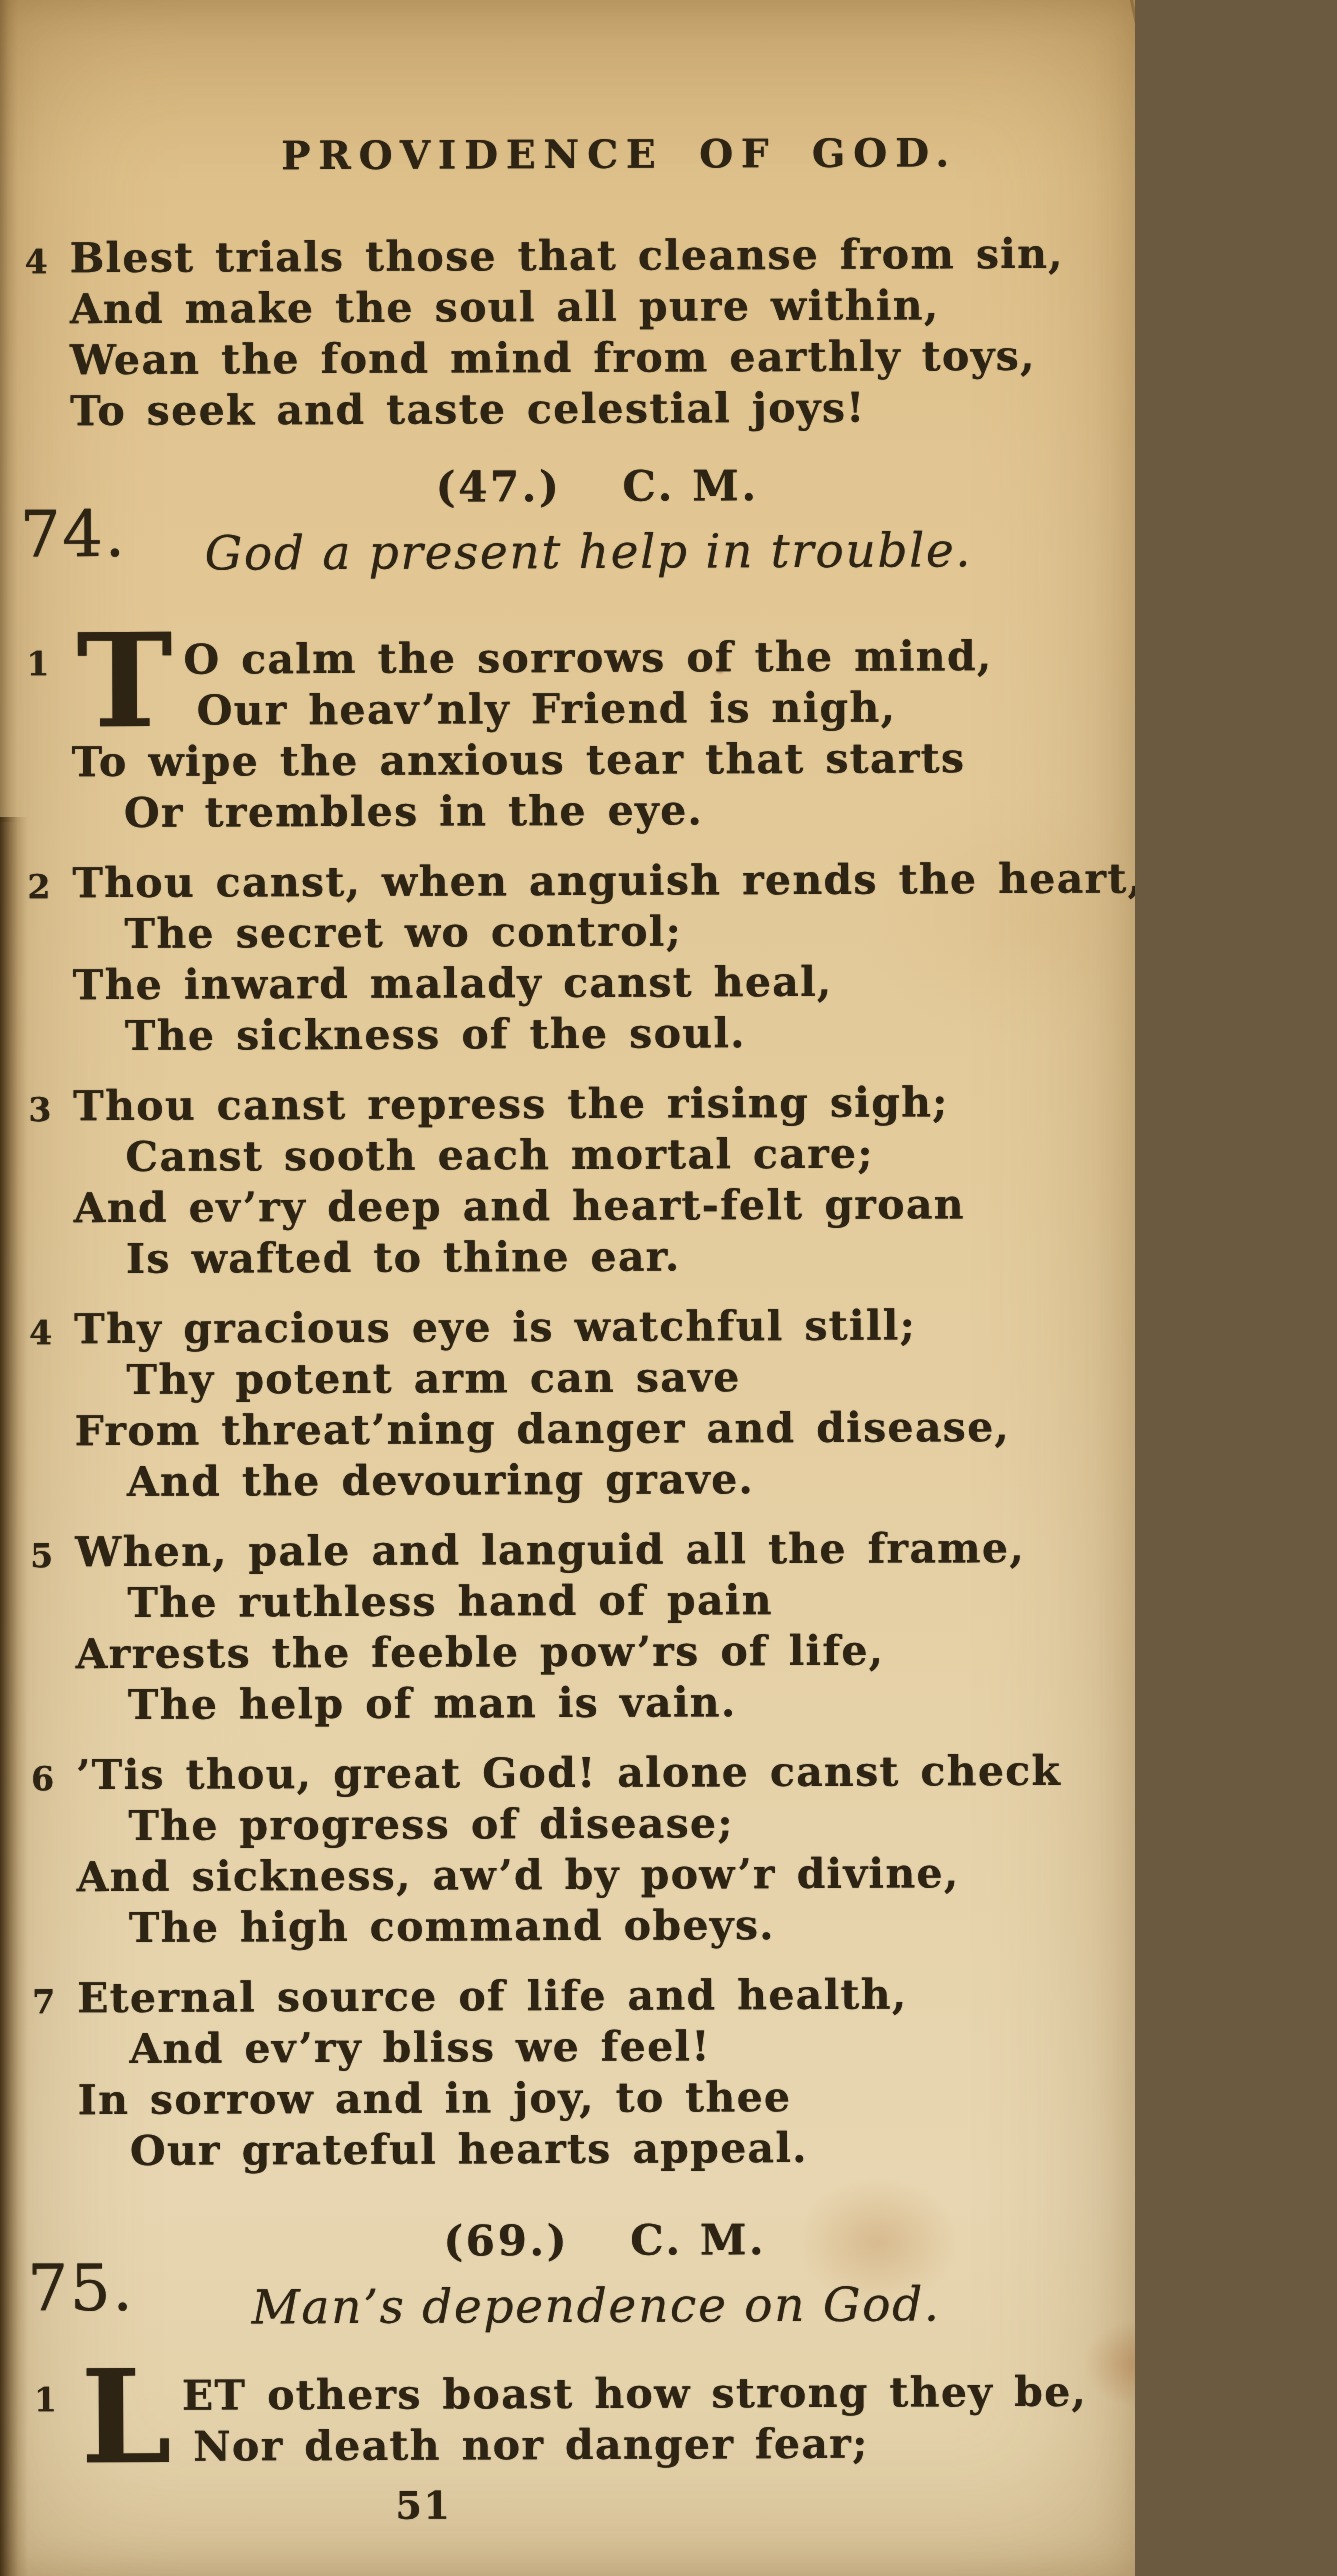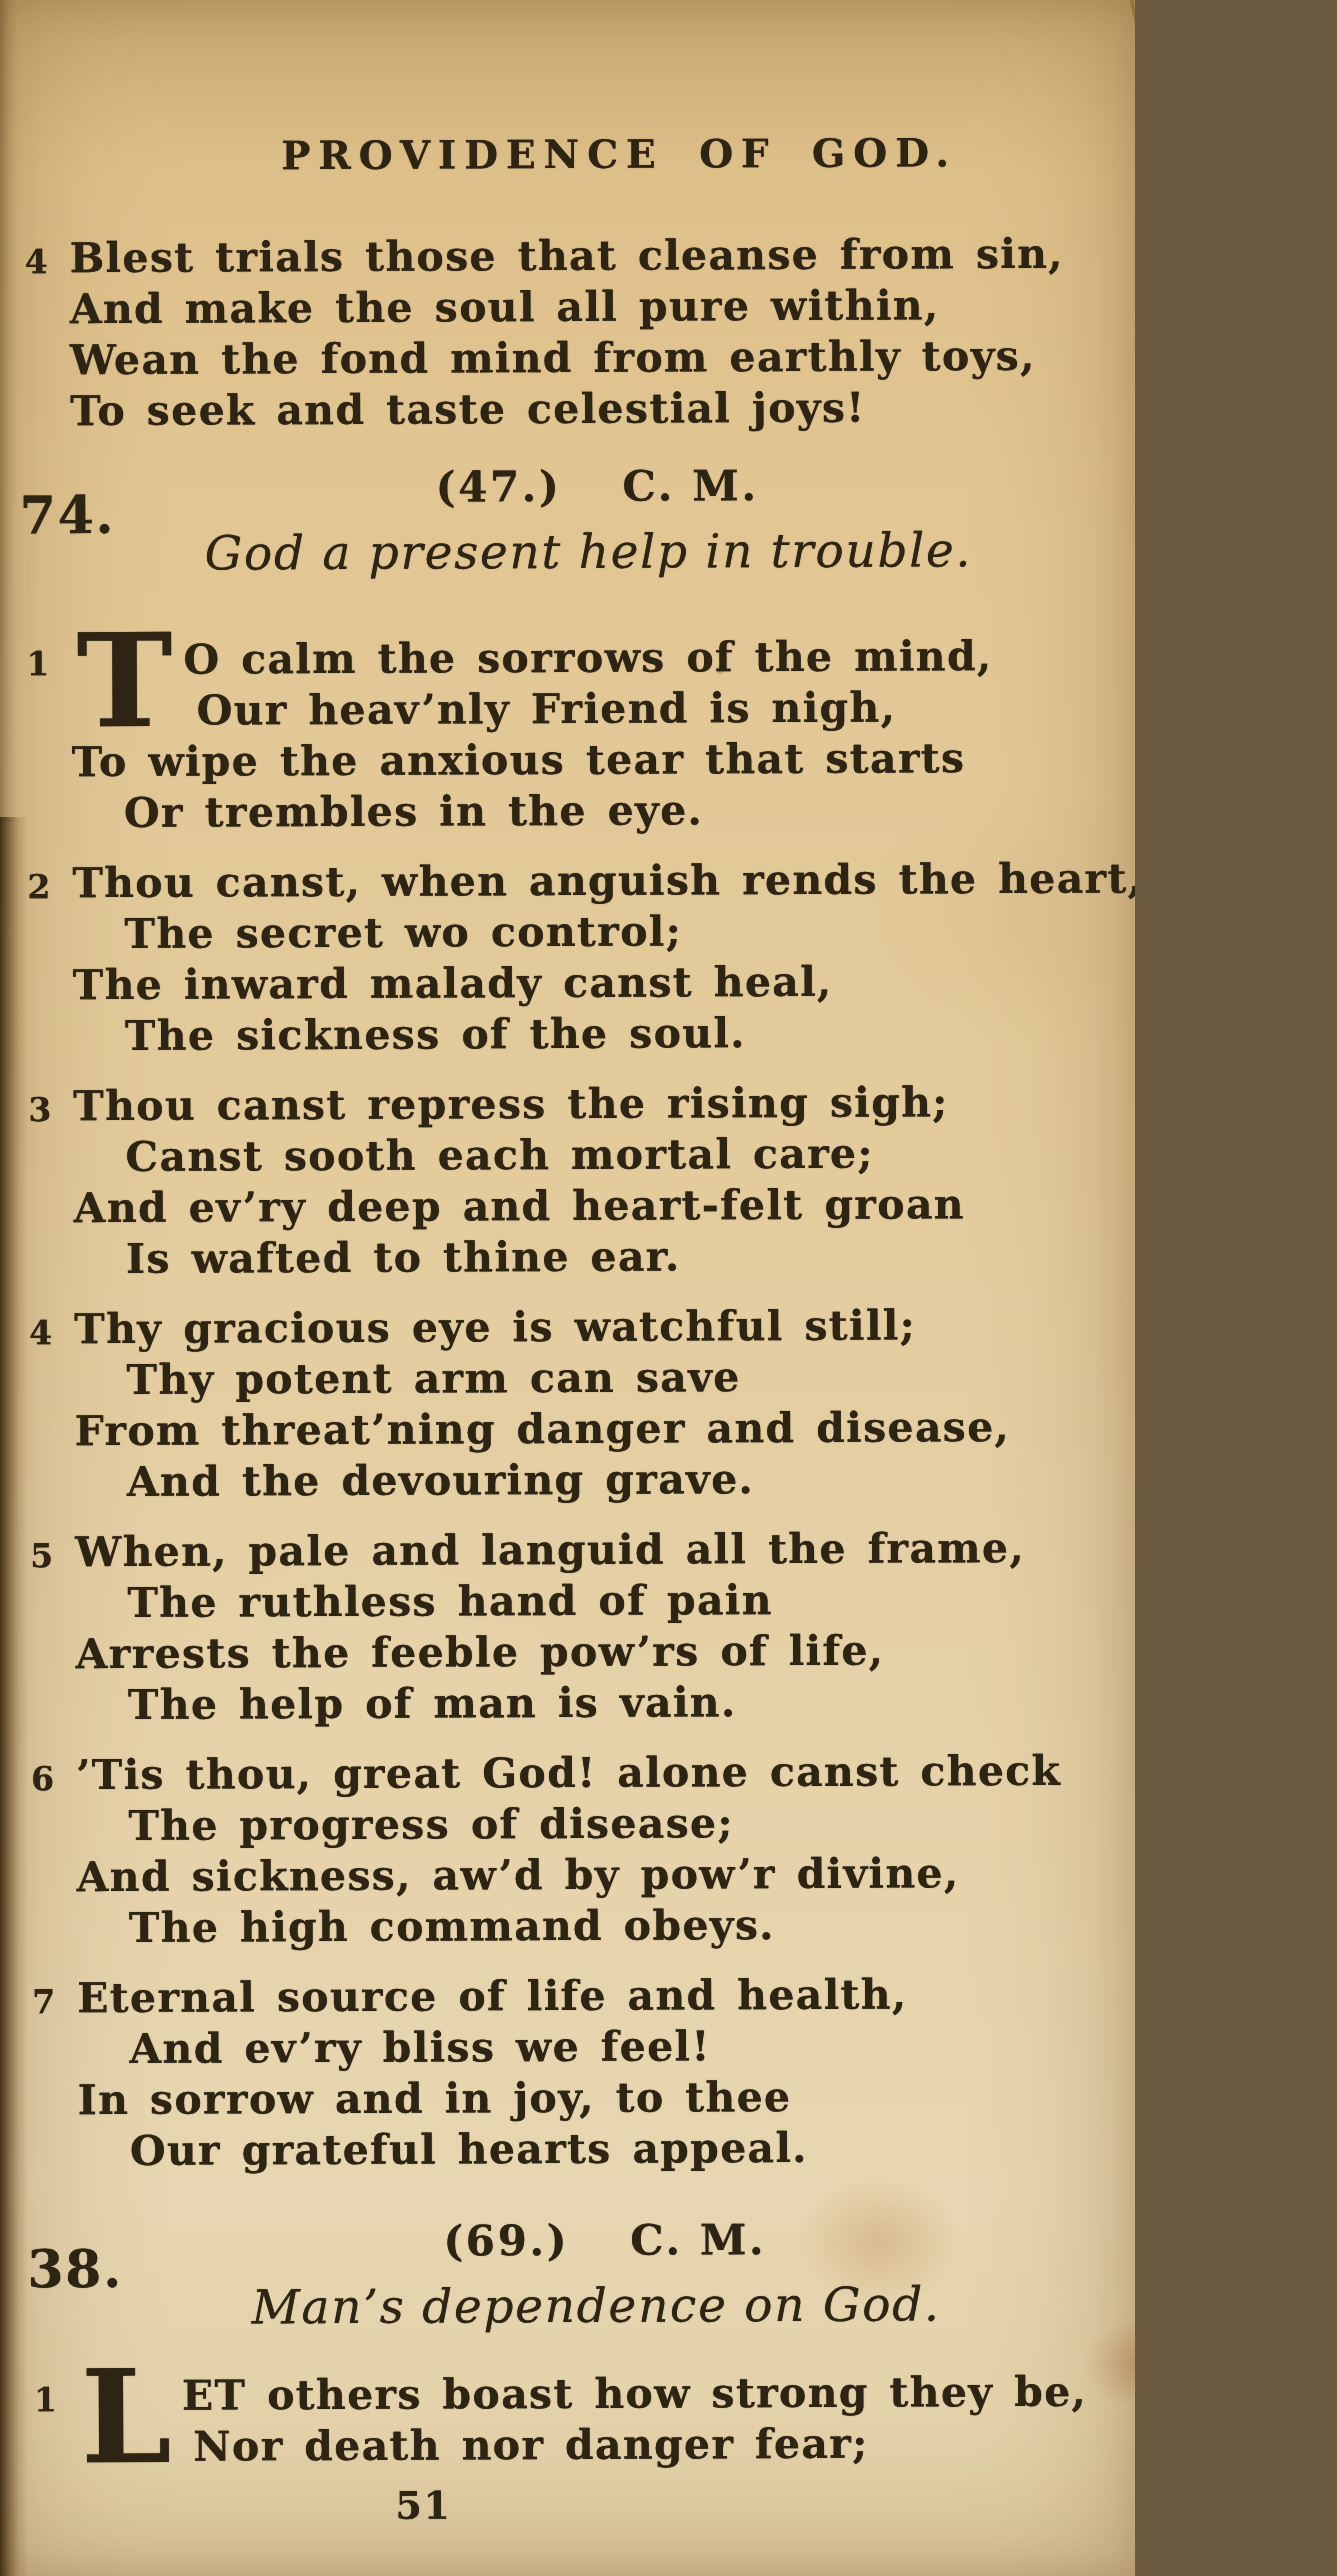--- a/index.html
+++ b/index.html
@@ -59,21 +59,21 @@
     font-weight:bold; letter-spacing:1.3px; word-spacing:5.2px; }
   .verse .line { white-space:nowrap; }
   .indent { padding-left:52px; }
   .vnum { position:absolute; left:-45px; top:2.6px; font-size:33px; font-weight:bold; }
   .prev-verse { margin-top:35px; }
 
   
   .hymn-head { position:relative; }
   .hymn-head-74 { margin-top:26px; }
   .hymn-head-75 { margin-top:40px; }
-  .hymn-number { position:absolute; left:-51px; top:21px; font-size:52px; font-weight:bold; letter-spacing:1.7px; }
+  .hymn-number { position:absolute; left:-51px; top:34px; font-size:64px; font-weight:normal; letter-spacing:1.7px; }
   .tune-line { display:flex; justify-content:center; column-gap:61px; padding-left:44px;
     font-size:42px; line-height:51px; font-weight:bold; letter-spacing:2.6px; }
   .hymn-title { margin-top:7px; text-align:center; padding-left:26px;
     font-style:italic; font-weight:normal; font-size:47px; line-height:65px; letter-spacing:1.7px; }
 
   
   .dropcap-verse { margin-top:49px; }
   .dropcap { position:absolute; left:5.2px; top:-5.2px; font-size:129px; line-height:101px; font-weight:bold; }
   .dc-l1 { padding-left:112px; }
   .dc-l2 { padding-left:125px; }
@@ -168,21 +168,21 @@
 
     <div class="verse">
       <span class="vnum">7</span>
       <div class="line">Eternal source of life and health,</div>
       <div class="line indent">And ev’ry bliss we feel!</div>
       <div class="line">In sorrow and in joy, to thee</div>
       <div class="line indent">Our grateful hearts appeal.</div>
     </div>
 
     <div class="hymn-head hymn-head-75">
-      <div class="hymn-number">38.</div>
+      <div class="hymn-number">75.</div>
       <div class="tune-line">
         <span>(69.)</span>
         <span>C. M.</span>
       </div>
       <div class="hymn-title">Man’s dependence on God.</div>
     </div>
 
     <div class="verse dropcap-verse v75">
       <span class="vnum">1</span>
       <span class="dropcap">L</span>

